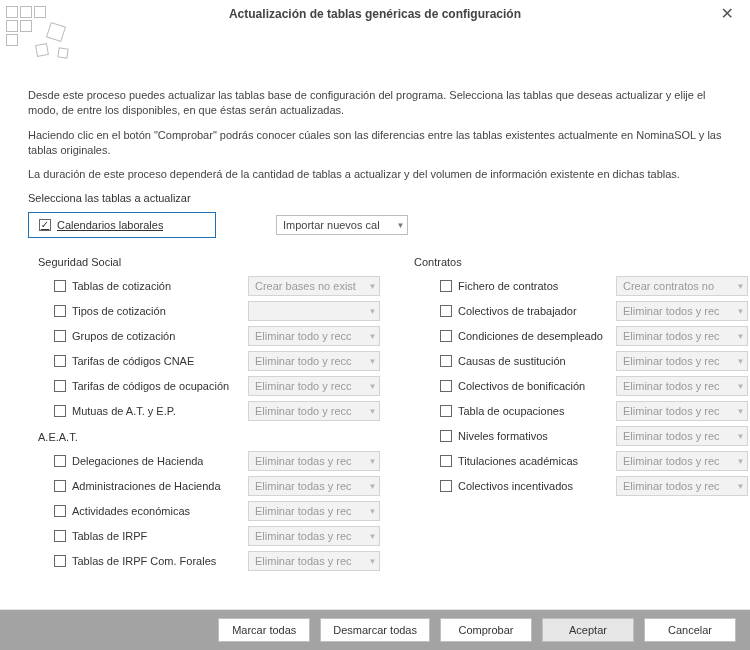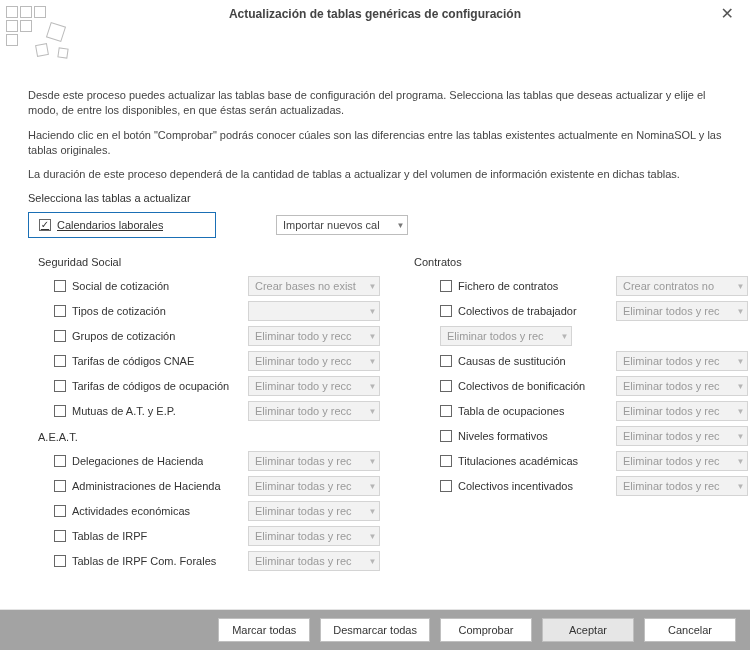--- a/index.html
+++ b/index.html
@@ -188,21 +188,21 @@
     </div>
   </div>
 
   <div class="columns">
     <div class="col left">
       <div class="group-title">Seguridad Social</div>
       <div id="seguridad-list">
           <div class="row">
             <div class="chkwrap">
               <span class="chk"></span>
-              <span class="lbl">Social de cotización</span>
+              <span class="lbl">Tablas de cotización</span>
             </div>
             <div class="combo disabled">
               <span>Crear bases no exist</span>
               <span class="arrow">▼</span>
             </div>
           </div>
           <div class="row">
             <div class="chkwrap">
               <span class="chk"></span>
               <span class="lbl">Tipos de cotización</span>
@@ -326,20 +326,24 @@
             <div class="chkwrap">
               <span class="chk"></span>
               <span class="lbl">Colectivos de trabajador</span>
             </div>
             <div class="combo disabled">
               <span>Eliminar todos y rec</span>
               <span class="arrow">▼</span>
             </div>
           </div>
           <div class="row">
+            <div class="chkwrap">
+              <span class="chk"></span>
+              <span class="lbl">Condiciones de desempleado</span>
+            </div>
             <div class="combo disabled">
               <span>Eliminar todos y rec</span>
               <span class="arrow">▼</span>
             </div>
           </div>
           <div class="row">
             <div class="chkwrap">
               <span class="chk"></span>
               <span class="lbl">Causas de sustitución</span>
             </div>

